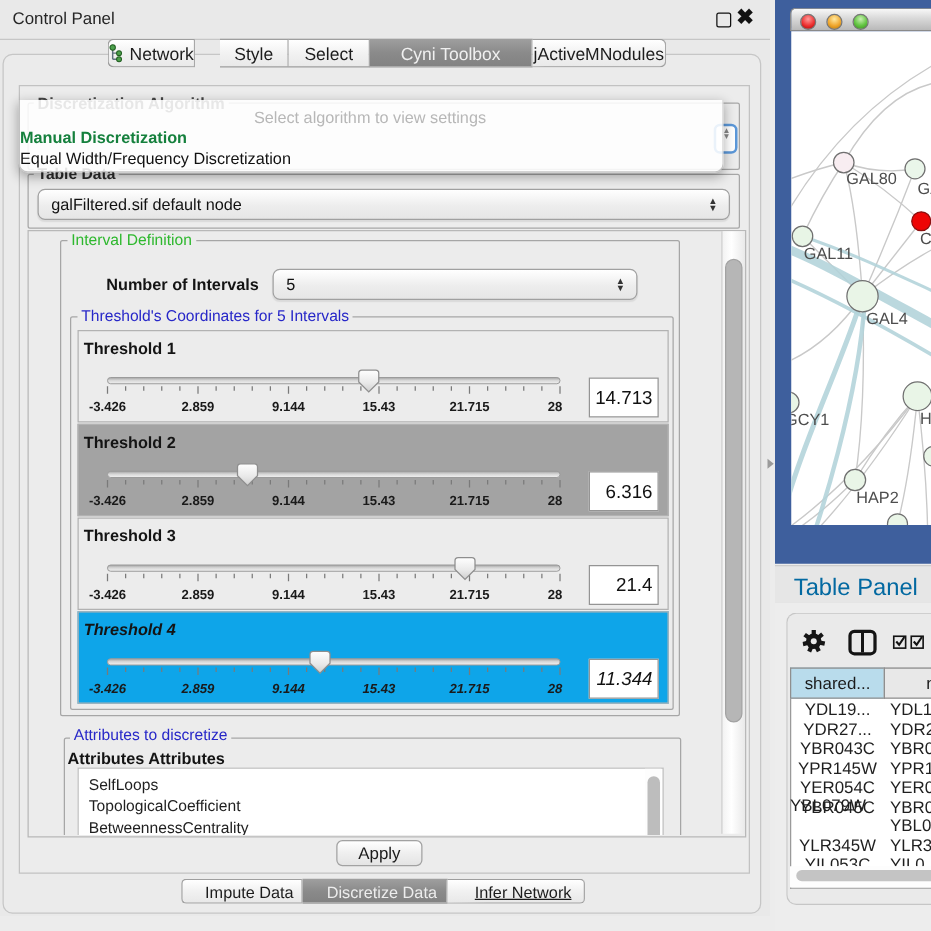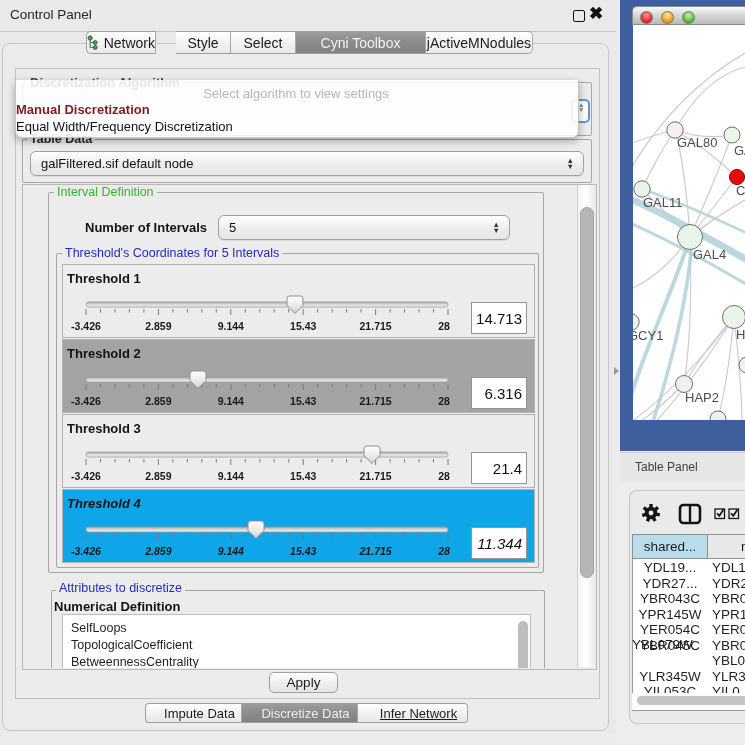--- a/index.html
+++ b/index.html
@@ -278,21 +278,21 @@
     <div class="tick" style="left:95.4px;top:55px;">2.859</div>
     <div class="tick" style="left:167.8px;top:55px;">9.144</div>
     <div class="tick" style="left:240.2px;top:55px;">15.43</div>
     <div class="tick" style="left:312.6px;top:55px;">21.715</div>
     <div class="tick" style="left:381px;top:55px;">28</div>
     <div class="tfield" style="left:408px;top:37px;width:56px;height:32px;">11.344</div>
   </div>
 <div class="abs" style="left:23px;top:575px;width:553px;height:93px;overflow:hidden;">
     <div class="grp" style="left:28px;top:15px;width:492px;height:100px;"></div>
     <div class="glbl blbl" style="left:33px;top:7px;background:#ececec;">Attributes to discretize</div>
-    <div class="tlab" style="left:31px;top:24px;">Numerical Definition</div>
+    <div class="tlab" style="left:31px;top:24px;">Attributes Attributes</div>
     <div class="abs" style="left:39px;top:39px;width:467px;height:60px;background:#fff;border:1px solid #bdbdbd;">
       <div class="row" style="left:8px;top:6px;font-size:12.5px;">SelfLoops</div>
       <div class="row" style="left:8px;top:23px;font-size:12.5px;">TopologicalCoefficient</div>
       <div class="row" style="left:8px;top:40px;font-size:12.5px;">BetweennessCentrality</div>
       <div class="abs" style="right:1px;top:0;width:13px;height:60px;background:#fdfdfd;"></div>
       <div class="abs" style="right:2px;top:6px;width:10px;height:56px;background:#bdbdbd;border-radius:5px;"></div>
     </div>
   </div>
 <div class="abs" style="left:269px;top:672px;width:67px;height:19px;background:linear-gradient(#ffffff,#efefef 50%,#e4e4e4);border:1px solid #a2a2a2;border-radius:5px;display:flex;align-items:center;justify-content:center;font-size:13.5px;color:#1a1a1a;">Apply</div>
 <div class="bseg" style="left:145px;width:97px;border-left:1px solid #9e9e9e;border-radius:4px 0 0 4px;">Impute Data</div>
@@ -351,21 +351,21 @@
 <text x="101" y="130">GA</text>
 <text x="103" y="170">C</text>
 <text x="10" y="182">GAL11</text>
 <text x="60" y="234">GAL4</text>
 <text x="-5" y="315">GCY1</text>
 <text x="103" y="314">H</text>
 <text x="52" y="377">HAP2</text>
 </g>
 </svg>
 <div class="abs" style="left:620px;top:452px;width:125px;height:29px;background:#e6e6e6;border-top:1px solid #cccccc;border-bottom:1px solid #d4d4d4;"></div>
-<div class="abs" style="left:635px;top:460px;font-size:12px;color:#404040;">Table Panel</div>
+<div class="abs" style="left:635px;top:460px;font-size:19px;color:#0369a1;">Table Panel</div>
 <div class="abs" style="left:620px;top:482px;width:125px;height:263px;background:#ededed;"></div>
 <div class="abs" style="left:629px;top:490px;width:116px;height:232px;background:#eaeaea;border:1px solid #c6c6c6;border-radius:8px 0 0 8px;border-right:none;"></div>
 <svg class="abs" style="left:642px;top:503px;" width="100" height="22" viewBox="0 0 100 22">
 <g transform="translate(9,10)">
 <g fill="#161616">
 <circle r="6.2"></circle>
 <g id="teeth">
 <rect x="-1.7" y="-9" width="3.4" height="4"></rect>
 <rect x="-1.7" y="-9" width="3.4" height="4" transform="rotate(51)"></rect>
 <rect x="-1.7" y="-9" width="3.4" height="4" transform="rotate(102)"></rect>
@@ -408,15 +408,15 @@
     <div class="row" style="left:80px;top:93.0px;">YBL0</div>
     <div class="row" style="left:0;top:108.5px;width:76px;text-align:center;">YLR345W</div>
     <div class="row" style="left:80px;top:108.5px;">YLR3</div>
     <div class="row" style="left:0;top:124.0px;width:76px;text-align:center;">YIL053C</div>
     <div class="row" style="left:80px;top:124.0px;">YIL0</div>
   </div>
 <div class="abs" style="left:632px;top:693px;width:113px;height:17px;background:#fdfdfd;"></div>
 <div class="abs" style="left:637px;top:696px;width:108px;height:9px;background:#c4c4c4;border-radius:5px 0 0 5px;"></div>
 <div class="abs" style="left:15px;top:80px;width:562px;height:57px;background:rgba(255,255,255,0.87);border:1px solid rgba(150,150,150,0.55);border-top:none;border-radius:0 0 7px 7px;box-shadow:0 3px 9px rgba(0,0,0,0.32);"></div>
 <div class="abs" style="left:15px;top:86px;width:562px;text-align:center;font-size:13px;color:#b7b7b7;">Select algorithm to view settings</div>
-<div class="abs" style="left:16px;top:102px;font-size:13px;font-weight:bold;color:#7f1d1d;">Manual Discretization</div>
+<div class="abs" style="left:16px;top:102px;font-size:13px;font-weight:bold;color:#15803d;">Manual Discretization</div>
 <div class="abs" style="left:16px;top:119px;font-size:13px;color:#111;">Equal Width/Frequency Discretization</div>
 <div class="abs" style="left:614px;top:367px;width:0;height:0;border-top:4px solid transparent;border-bottom:4px solid transparent;border-left:5px solid #9a9a9a;"></div>
 
 </body></html>

